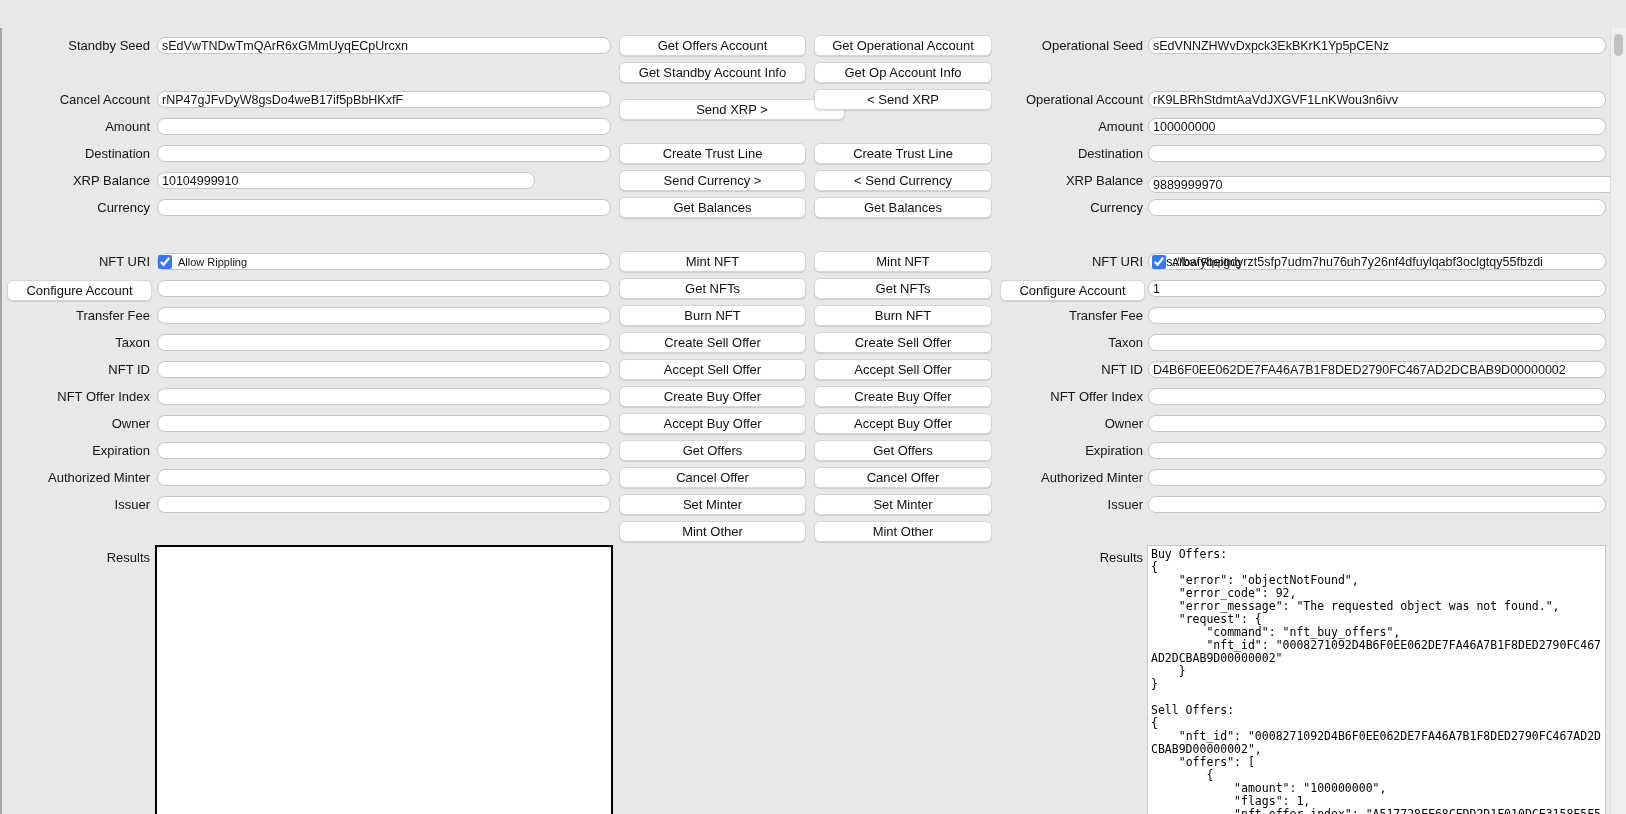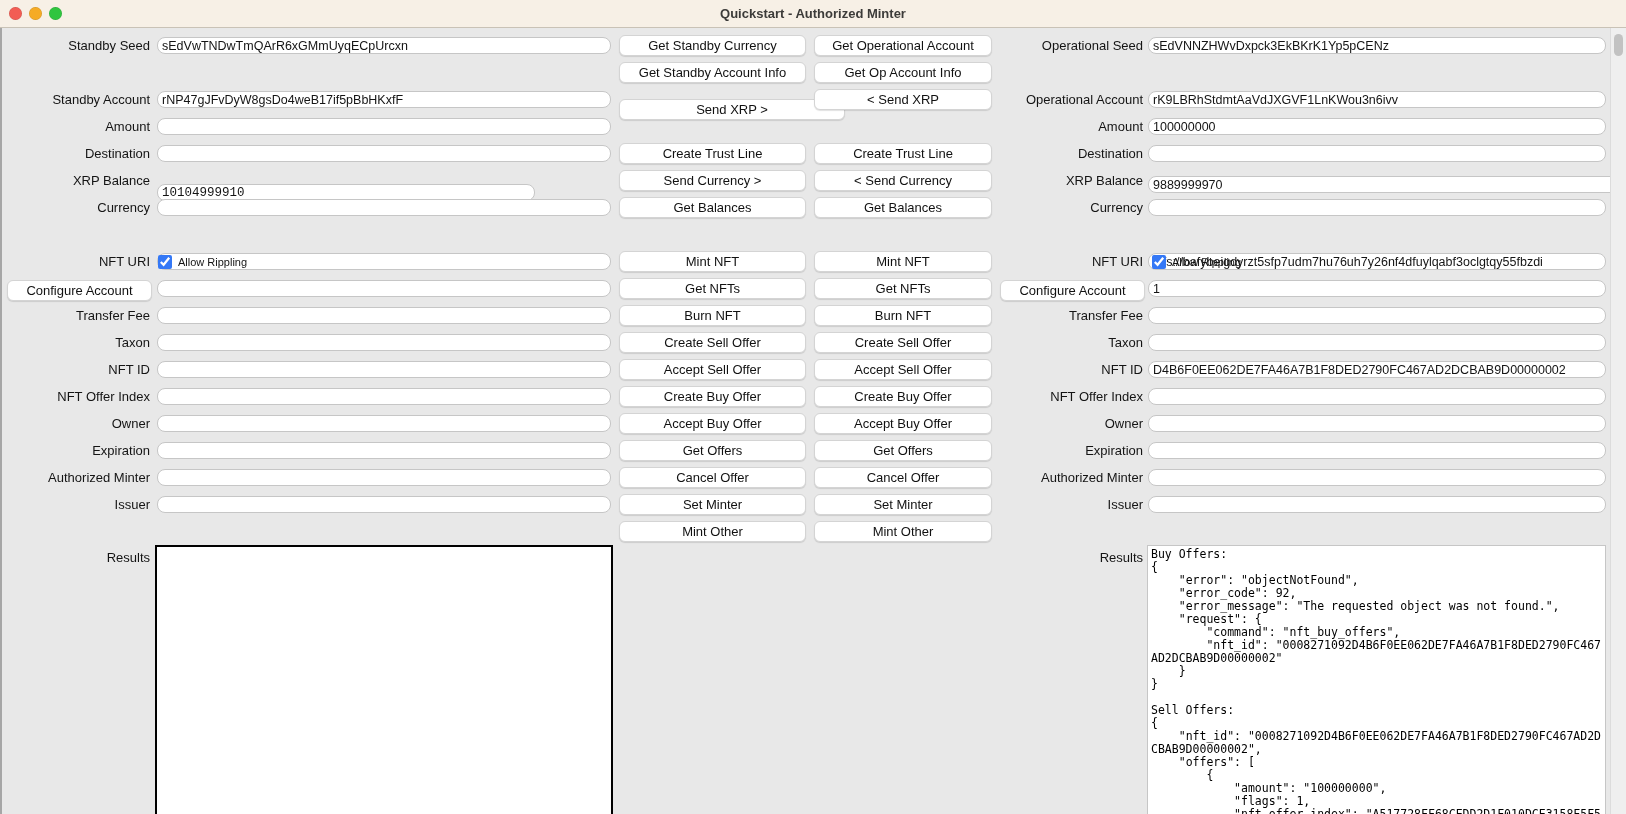--- a/index.html
+++ b/index.html
@@ -47,41 +47,35 @@
 
   
   #scrollbar{position:absolute;top:0;left:1610px;width:16px;height:786px;
              background:#efefef;border-left:1px solid #dcdcdc;box-sizing:border-box;}
   #scroll-thumb{position:absolute;top:6px;left:3px;width:9px;height:22px;border-radius:5px;background:#c2c2c2;}
 </style>
 </head>
 <body>
 
 <div id="window">
-  <div id="titlebar">
-    <span id="tl-close" class="tl"></span>
-    <span id="tl-min" class="tl"></span>
-    <span id="tl-zoom" class="tl"></span>
-    <div id="win-title">Quickstart - Authorized Minter</div>
-  </div>
 
   <div id="content">
     <div id="left-edge"></div>
 
     <div id="standby-fields">
         <div class="flabel left-align" style="top: 9px; left: 8px; width: 142px;">Standby Seed</div>
         <input type="text" class="field" value="sEdVwTNDwTmQArR6xGMmUyqECpUrcxn" style="top: 9px; left: 157px; width: 454px;">
-        <div class="flabel" style="top: 63px; left: 14px; width: 136px;">Standby Account</div>
+        <div class="flabel" style="top: 63px; left: 14px; width: 136px;">Cancel Account</div>
         <input type="text" class="field" value="rNP47gJFvDyW8gsDo4weB17if5pBbHKxfF" style="top: 63px; left: 157px; width: 454px;">
         <div class="flabel" style="top: 90px; left: 14px; width: 136px;">Amount</div>
         <input type="text" class="field" value="" style="top: 90px; left: 157px; width: 454px;">
         <div class="flabel" style="top: 117px; left: 14px; width: 136px;">Destination</div>
         <input type="text" class="field" value="" style="top: 117px; left: 157px; width: 454px;">
         <div class="flabel" style="top: 144px; left: 14px; width: 136px;">XRP Balance</div>
-        <input type="text" class="field" value="10104999910" style="top: 156px; left: 157px; width: 378px; font-family: Liberation Mono, monospace;">
+        <input type="text" class="field" value="10104999910" style="top: 144px; left: 157px; width: 378px;">
         <div class="flabel" style="top: 171px; left: 14px; width: 136px;">Currency</div>
         <input type="text" class="field" value="" style="top: 171px; left: 157px; width: 454px;">
         <div class="flabel" style="top: 225px; left: 14px; width: 136px;">NFT URI</div>
         <input type="text" class="field" value="" style="top: 225px; left: 157px; width: 454px;">
         <div class="flabel" style="top: 252px; left: 14px; width: 136px;">Flags</div>
         <input type="text" class="field" value="" style="top: 252px; left: 157px; width: 454px;">
         <div class="flabel" style="top: 279px; left: 14px; width: 136px;">Transfer Fee</div>
         <input type="text" class="field" value="" style="top: 279px; left: 157px; width: 454px;">
         <div class="flabel" style="top: 306px; left: 14px; width: 136px;">Taxon</div>
         <input type="text" class="field" value="" style="top: 306px; left: 157px; width: 454px;">
@@ -92,21 +86,21 @@
         <div class="flabel" style="top: 387px; left: 14px; width: 136px;">Owner</div>
         <input type="text" class="field" value="" style="top: 387px; left: 157px; width: 454px;">
         <div class="flabel" style="top: 414px; left: 14px; width: 136px;">Expiration</div>
         <input type="text" class="field" value="" style="top: 414px; left: 157px; width: 454px;">
         <div class="flabel" style="top: 441px; left: 14px; width: 136px;">Authorized Minter</div>
         <input type="text" class="field" value="" style="top: 441px; left: 157px; width: 454px;">
         <div class="flabel" style="top: 468px; left: 14px; width: 136px;">Issuer</div>
         <input type="text" class="field" value="" style="top: 468px; left: 157px; width: 454px;">
       </div>
     <div id="standby-buttons-col">
-        <button class="btn" style="top: 7px; left: 619px; width: 187px;">Get Standby Currency</button>
+        <button class="btn" style="top: 7px; left: 619px; width: 187px;">Get Offers Account</button>
         <button class="btn" style="top: 34px; left: 619px; width: 187px;">Get Standby Account Info</button>
         <button class="btn" style="top: 71px; left: 619px; width: 226px;">Send XRP &gt;</button>
         <button class="btn" style="top: 115px; left: 619px; width: 187px;">Create Trust Line</button>
         <button class="btn" style="top: 142px; left: 619px; width: 187px;">Send Currency &gt;</button>
         <button class="btn" style="top: 169px; left: 619px; width: 187px;">Get Balances</button>
         <button class="btn" style="top: 223px; left: 619px; width: 187px;">Mint NFT</button>
         <button class="btn" style="top: 250px; left: 619px; width: 187px;">Get NFTs</button>
         <button class="btn" style="top: 277px; left: 619px; width: 187px;">Burn NFT</button>
         <button class="btn" style="top: 304px; left: 619px; width: 187px;">Create Sell Offer</button>
         <button class="btn" style="top: 331px; left: 619px; width: 187px;">Accept Sell Offer</button>

